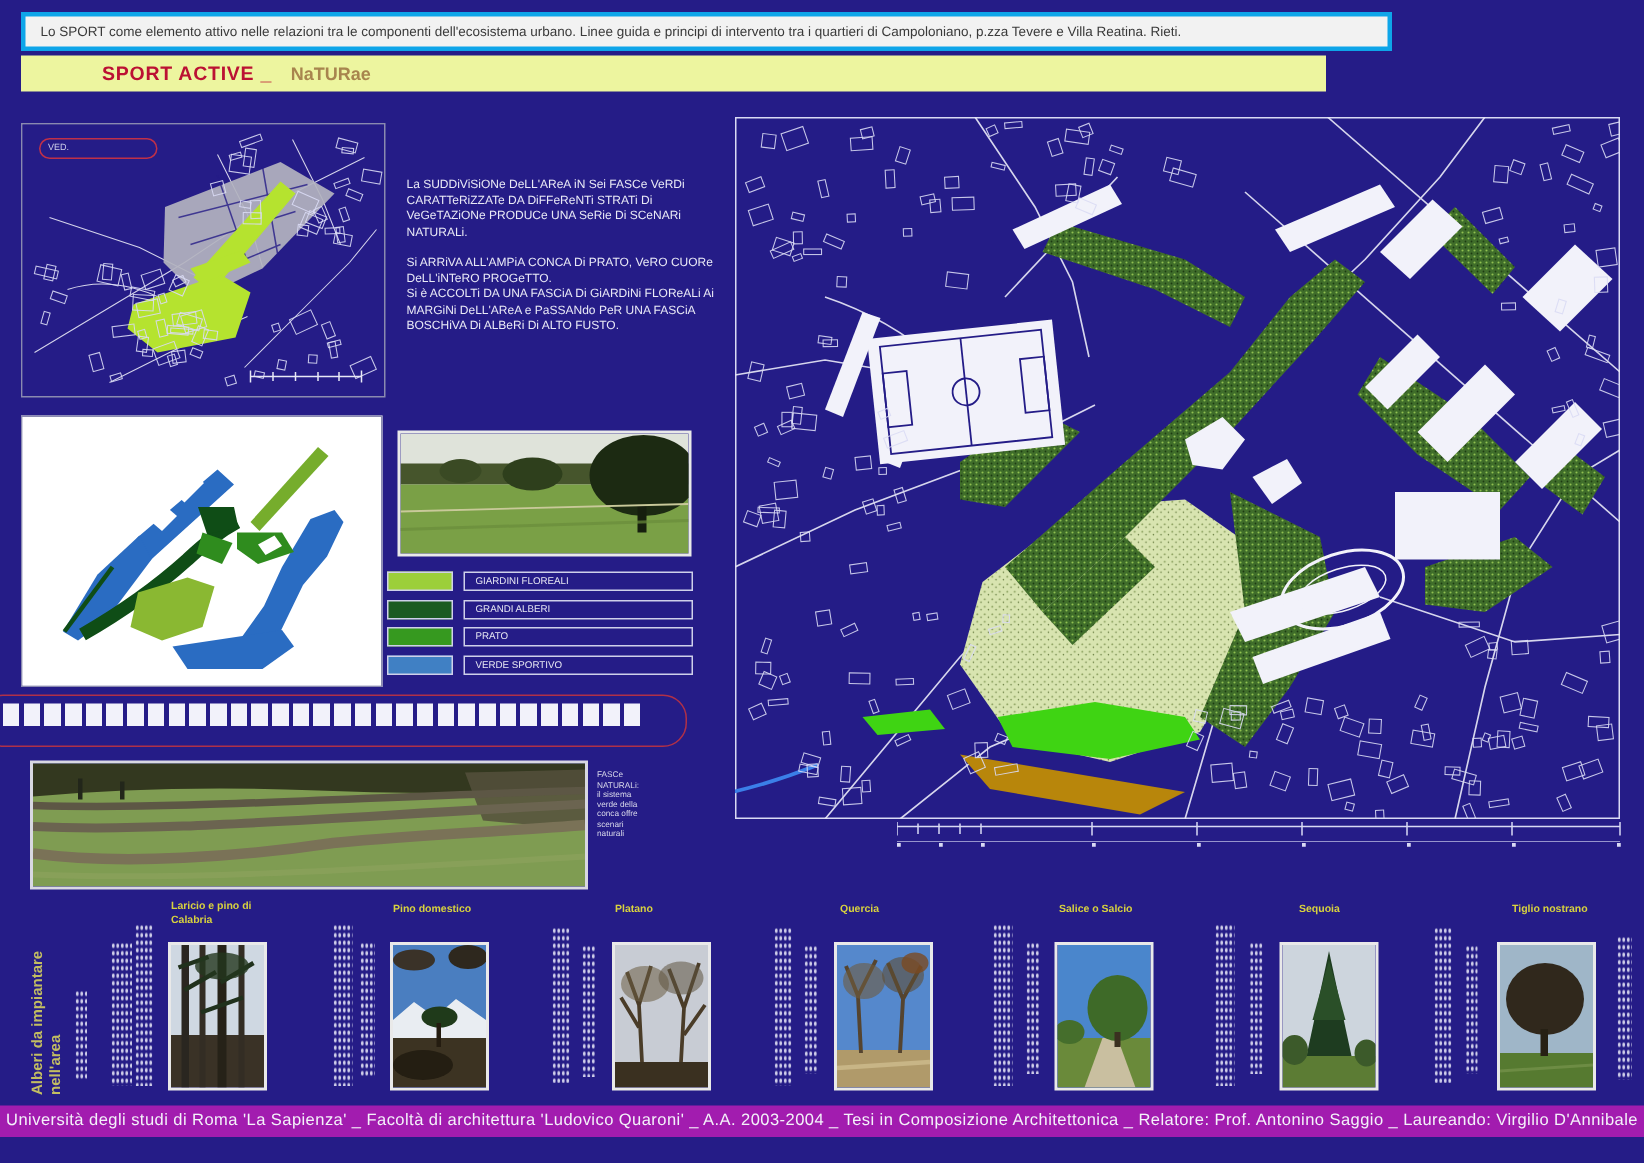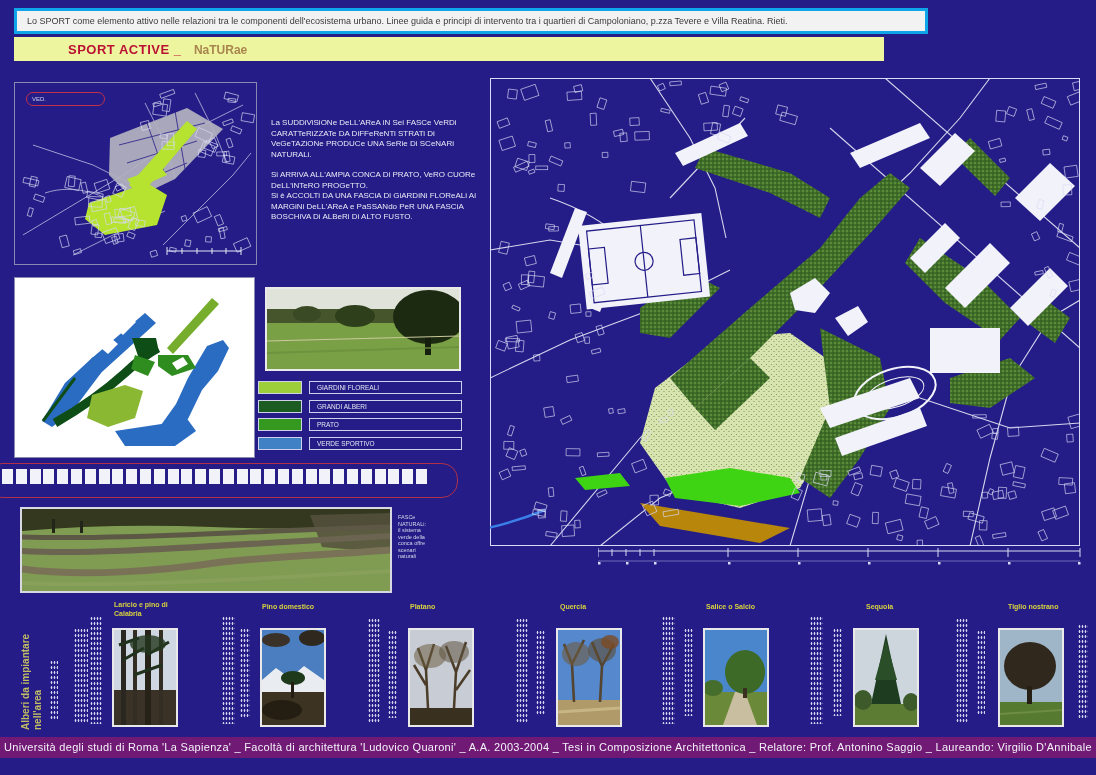--- a/index.html
+++ b/index.html
@@ -44,21 +44,21 @@
   .ruler{position:absolute;left:598px;top:547px;width:486px;height:20px;}
   
   .vlabel{position:absolute;left:20px;top:730px;width:132px;height:30px;transform:rotate(-90deg);
           transform-origin:left top;color:#c2bd62;font-weight:bold;font-size:10px;line-height:12px;}
   .speck{position:absolute;background-image:radial-gradient(rgba(240,240,252,.85) .6px,transparent 1.2px);
          background-size:3px 5px;}
   .treelabel{position:absolute;width:86px;color:#d8d23e;font-weight:bold;font-size:7px;line-height:9px;}
   .photo{position:absolute;width:62px;height:95px;border:2px solid #e9e9e9;top:628px;}
   .photo svg{display:block;}
   
-  .footer{position:absolute;left:0;top:737px;width:1096px;height:21px;background:#701a75;
+  .footer{position:absolute;left:0;top:737px;width:1096px;height:21px;background:#a21caf;
           color:#f4f2fa;font-size:11px;line-height:21px;text-align:center;letter-spacing:.3px;
           white-space:nowrap;overflow:hidden;}
 </style>
 </head>
 <body>
 
 <div id="board">
 
   <div class="banner">Lo SPORT come elemento attivo nelle relazioni tra le componenti dell'ecosistema urbano.  Linee guida e principi di intervento tra i quartieri di Campoloniano, p.zza Tevere e Villa Reatina. Rieti.</div>
 

